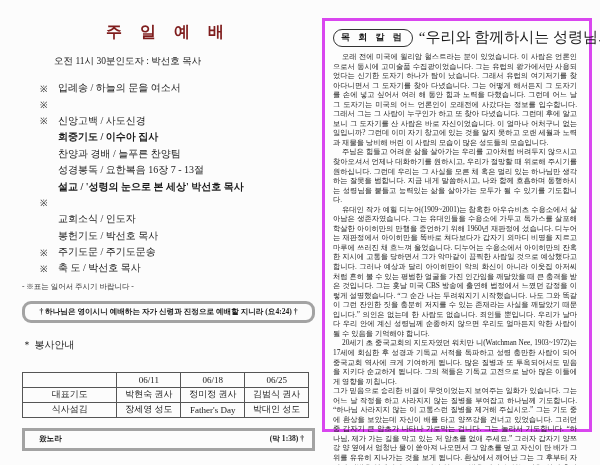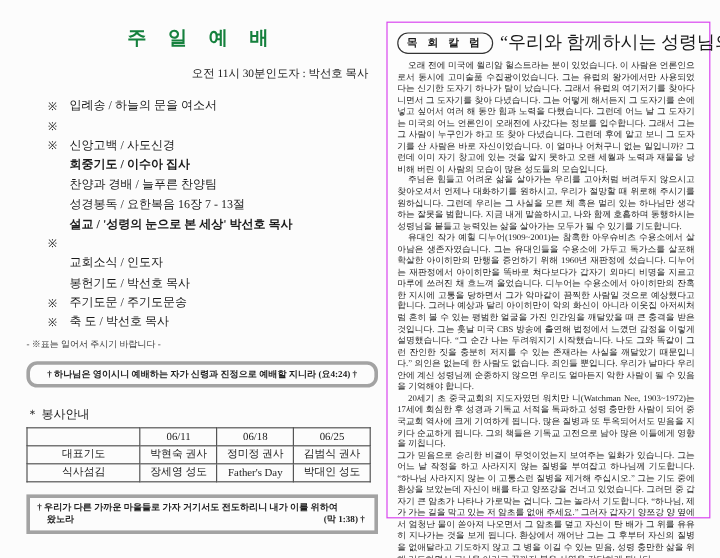--- a/index.html
+++ b/index.html
@@ -16,25 +16,25 @@
   .page-left {
     position: absolute;
     left: 22px; top: 22px;
     width: 293px;
   }
   .lp-title {
     text-align: center;
     font-size: 16px;
     font-weight: bold;
     letter-spacing: 7px;
-    color: #15803d;
+    color: #7f1d1d;
   }
   .lp-meta {
     display: flex;
-    justify-content: flex-end;
+    justify-content: flex-start;
     padding: 0 8px 0 32px;
     margin-top: 12px;
     font-size: 9.5px;
   }
   .order { margin-top: 12px; padding-left: 18px; }
   .order-item {
     display: flex;
     align-items: center;
     height: 16.4px;
     font-size: 10px;
@@ -60,21 +60,21 @@
     border-radius: 9px;
     text-align: center;
     white-space: nowrap;
   }
   .service-heading {
     margin-top: 15px;
     font-size: 10px;
     font-weight: normal;
   }
   table.service-table {
-    margin-top: 4px;
+    margin-top: 20px;
     width: 98%;
     border-collapse: collapse;
     font-size: 9px;
   }
   table.service-table td, table.service-table th {
     border: 1px solid #555;
     height: 15px;
     text-align: center;
     font-weight: normal;
     padding: 0 2px;
@@ -82,21 +82,21 @@
   }
   table.service-table .col-label { width: 33%; }
   .verse-box.rect { margin-top: 10px; padding: 3px 8px 4px 6px; }
   .vb-row { display: flex; justify-content: space-between; padding-left: 8px; text-align: center; }
 
   
   .page-right {
     position: absolute;
     left: 322px; top: 18px;
     width: 270px; height: 414px;
-    border: 1px solid #d946ef;
+    border: 3px solid #d946ef;
     padding: 7px 12px 6px 8px;
     background: #fdfdfd;
   }
   .rp-header {
     display: flex;
     align-items: center;
     margin-bottom: 5px;
   }
   .rp-label {
     border: 1px solid #333;
@@ -207,21 +207,20 @@
     <tr>
       <td>식사섬김</td>
       <td>장세영 성도</td>
       <td>Father's Day</td>
       <td>박대인 성도</td>
     </tr>
   </tbody>
     </table>
 
   <div class="verse-box rect">
-    <div>† 우리가 다른 가까운 마을들로 가자 거기서도 전도하리니 내가 이를 위하여</div>
     <div class="vb-row">
       <span>왔노라</span>
       <span>(막 1:38) †</span>
     </div>
   </div>
 
 </div>
 
 <div class="page-right">
 

